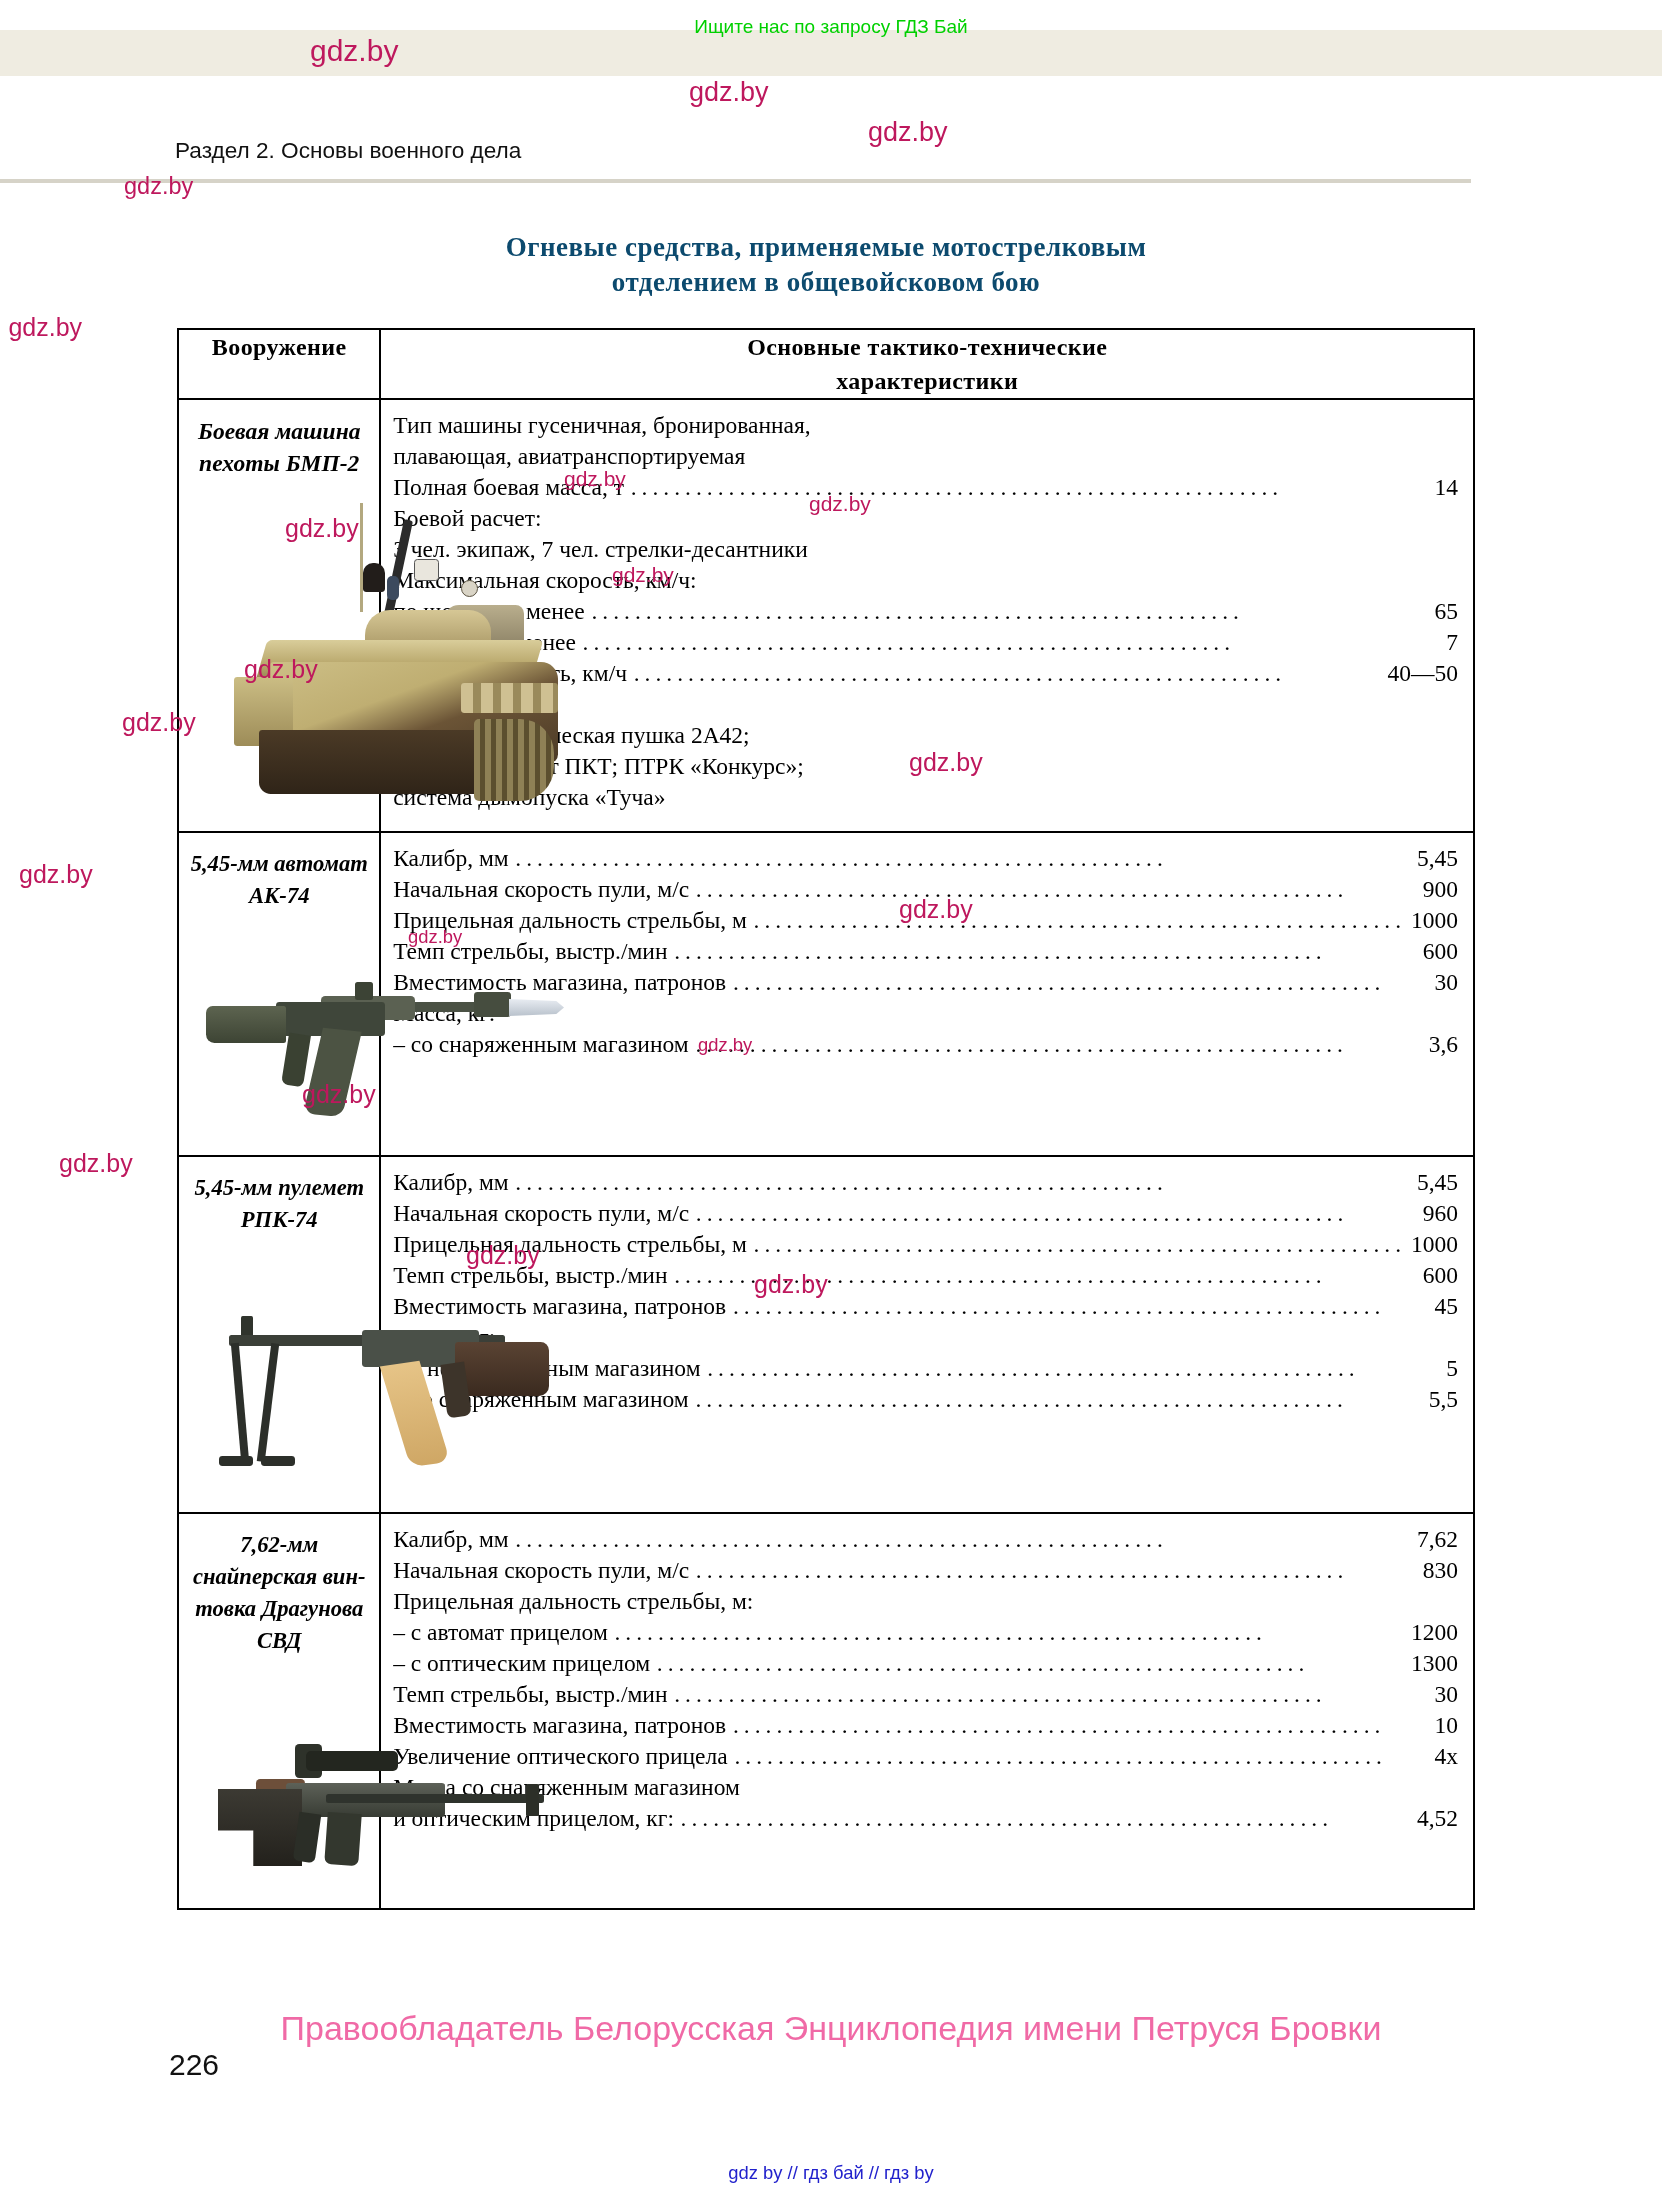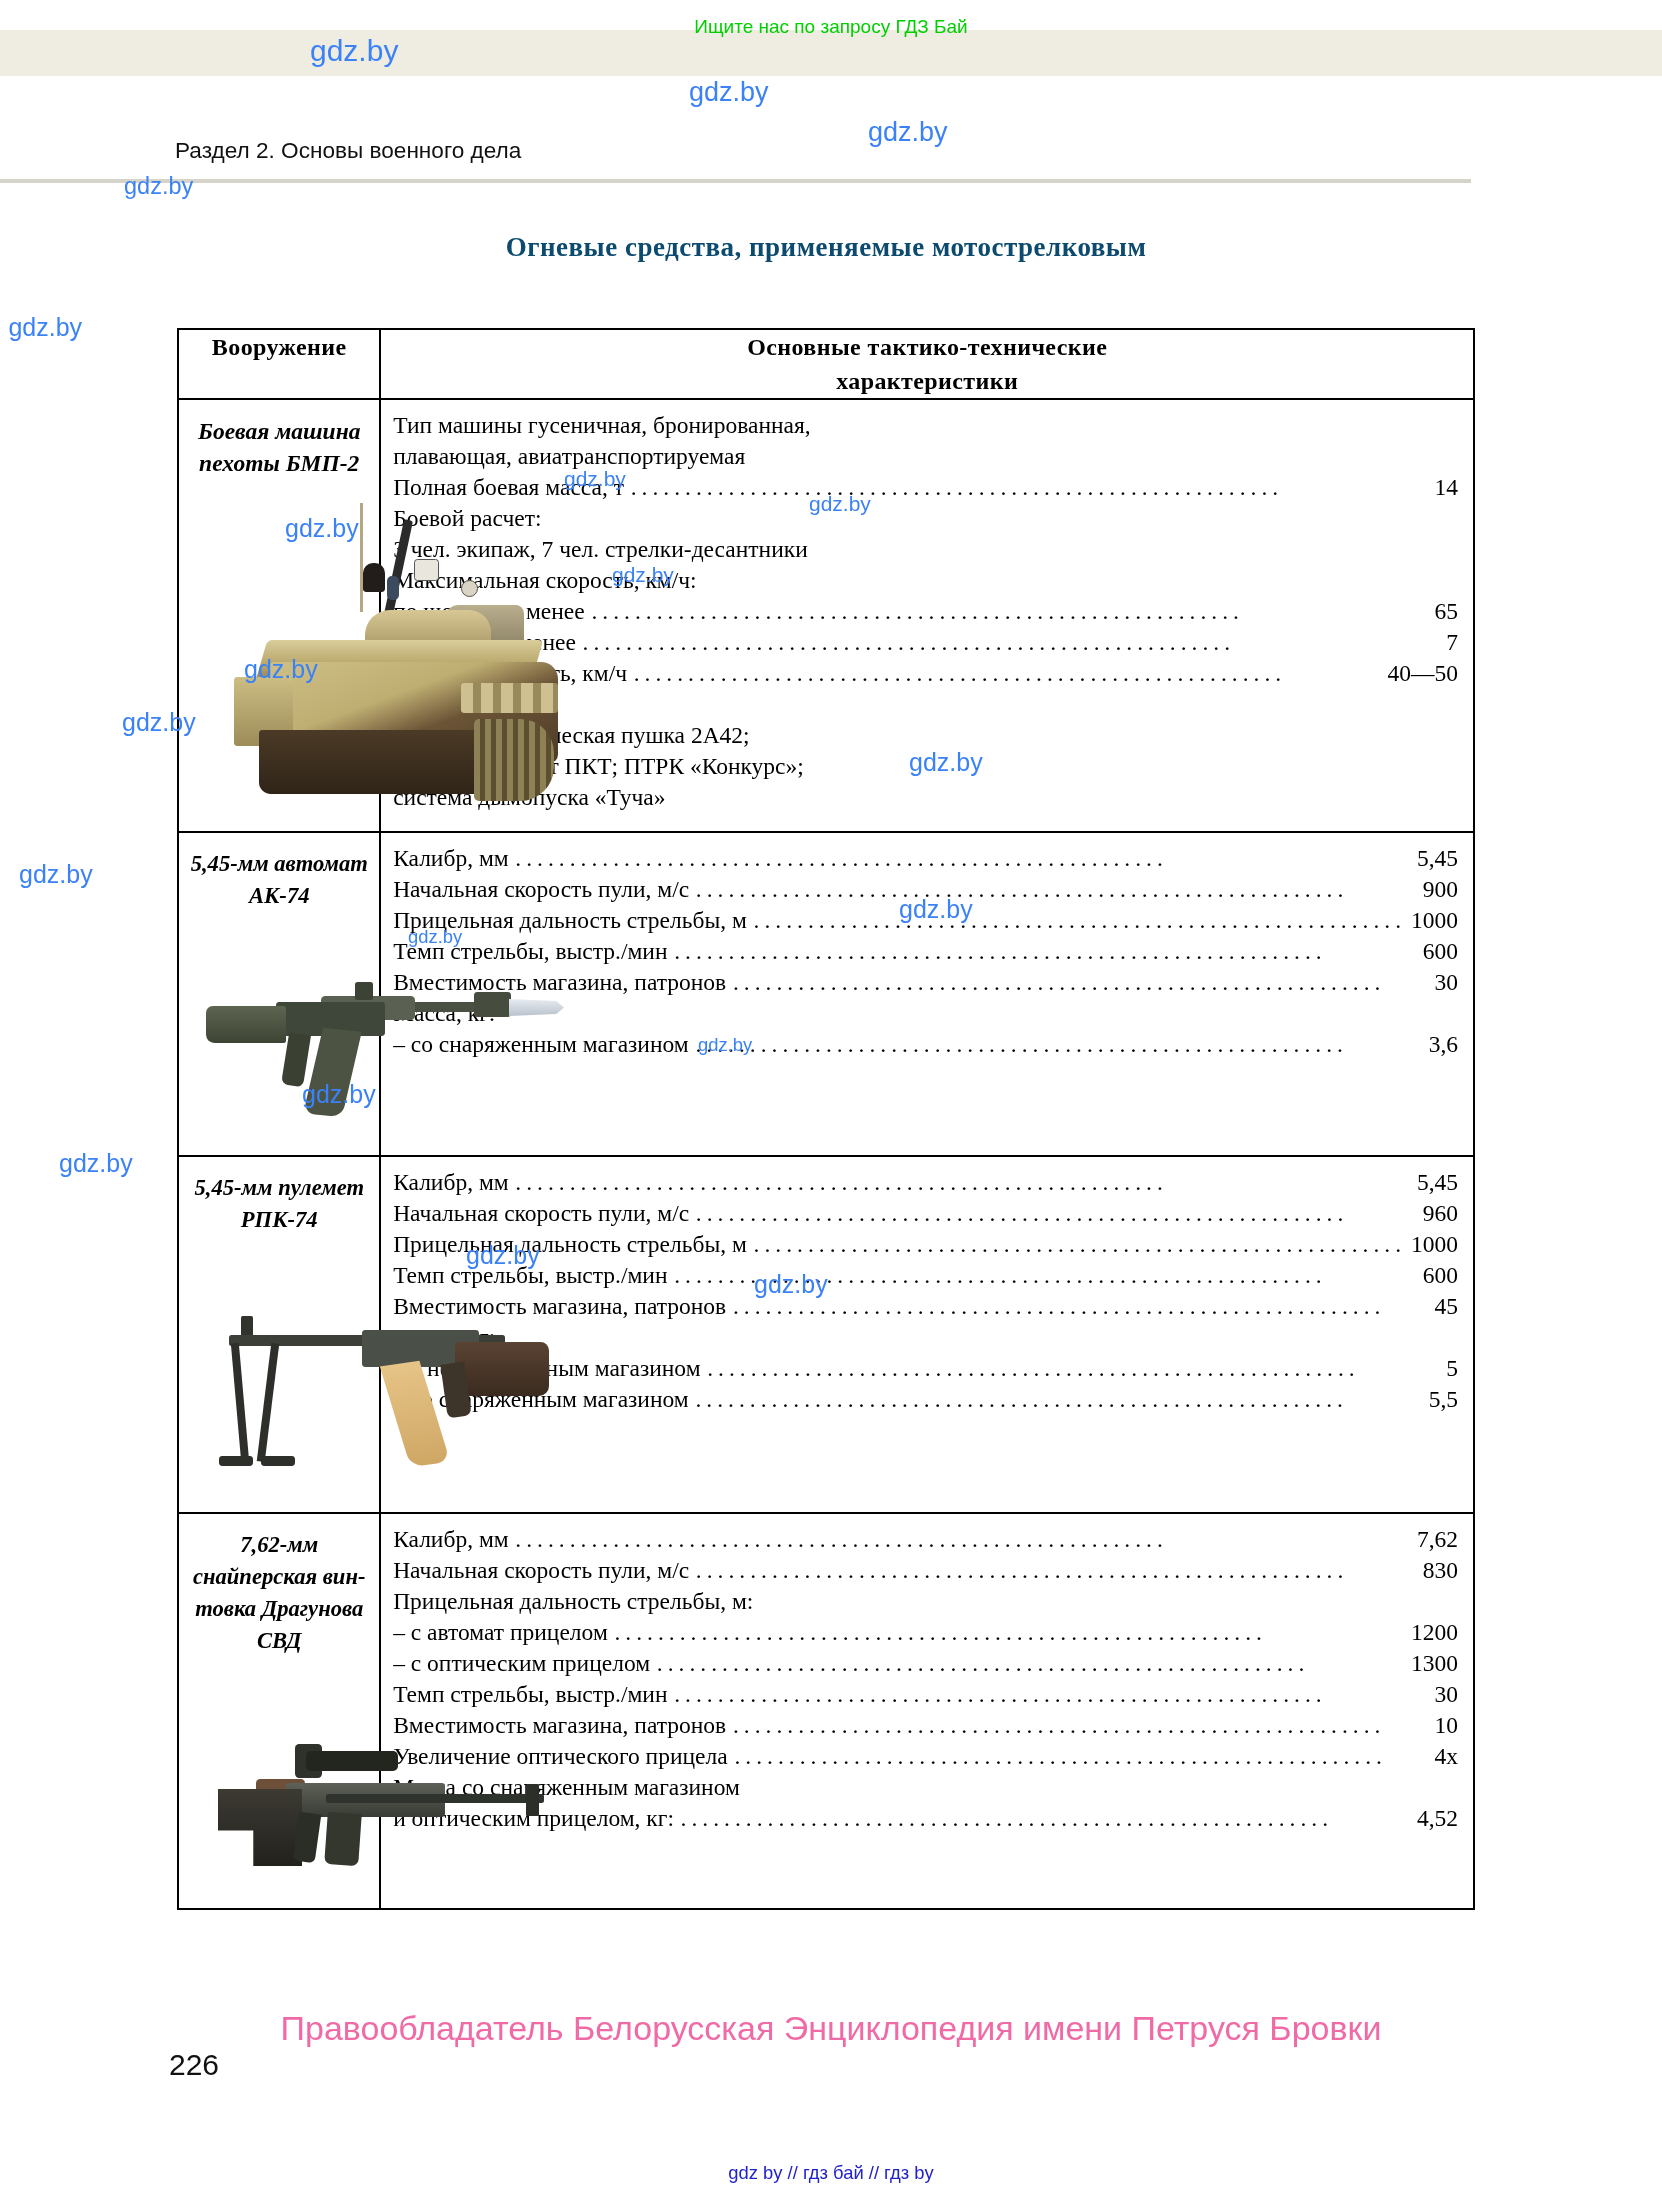--- a/index.html
+++ b/index.html
@@ -339,21 +339,21 @@
   }
   .svd-flash {
     position: absolute; left: 347px; top: 127px; width: 13.4px; height: 32px;
     background: #2c2f28; border-radius: 1.7px;
   }
 
   
   .wm {
     position: absolute;
     font-family: "Liberation Sans", sans-serif;
-    color: #3b82f6;
+    color: #be185d;
     white-space: nowrap;
     pointer-events: none;
   }
 
   
   .copyright {
     position: absolute;
     top: 2009px; left: 0; width: 1662px;
     text-align: center;
     color: #f06aa6;
@@ -382,20 +382,21 @@
 <body>
 
 <div class="beige-band-2"></div>
 <div class="promo-bar">Ищите нас по запросу ГДЗ Бай</div>
 
 <div class="running-head">Раздел 2. Основы военного дела</div>
 <div class="head-rule"></div>
 
 <div class="doc-title">
   <div>Огневые средства, применяемые мотострелковым</div>
+  <div>отделением в общевойсковом бою</div>
 </div>
 
 <table class="tbl">
   <thead>
     <tr>
       <th class="th-cell col-left">Вооружение</th>
       <th class="th-cell col-right">
         <div>Основные тактико-технические</div>
         <div>характеристики</div>
       </th>

